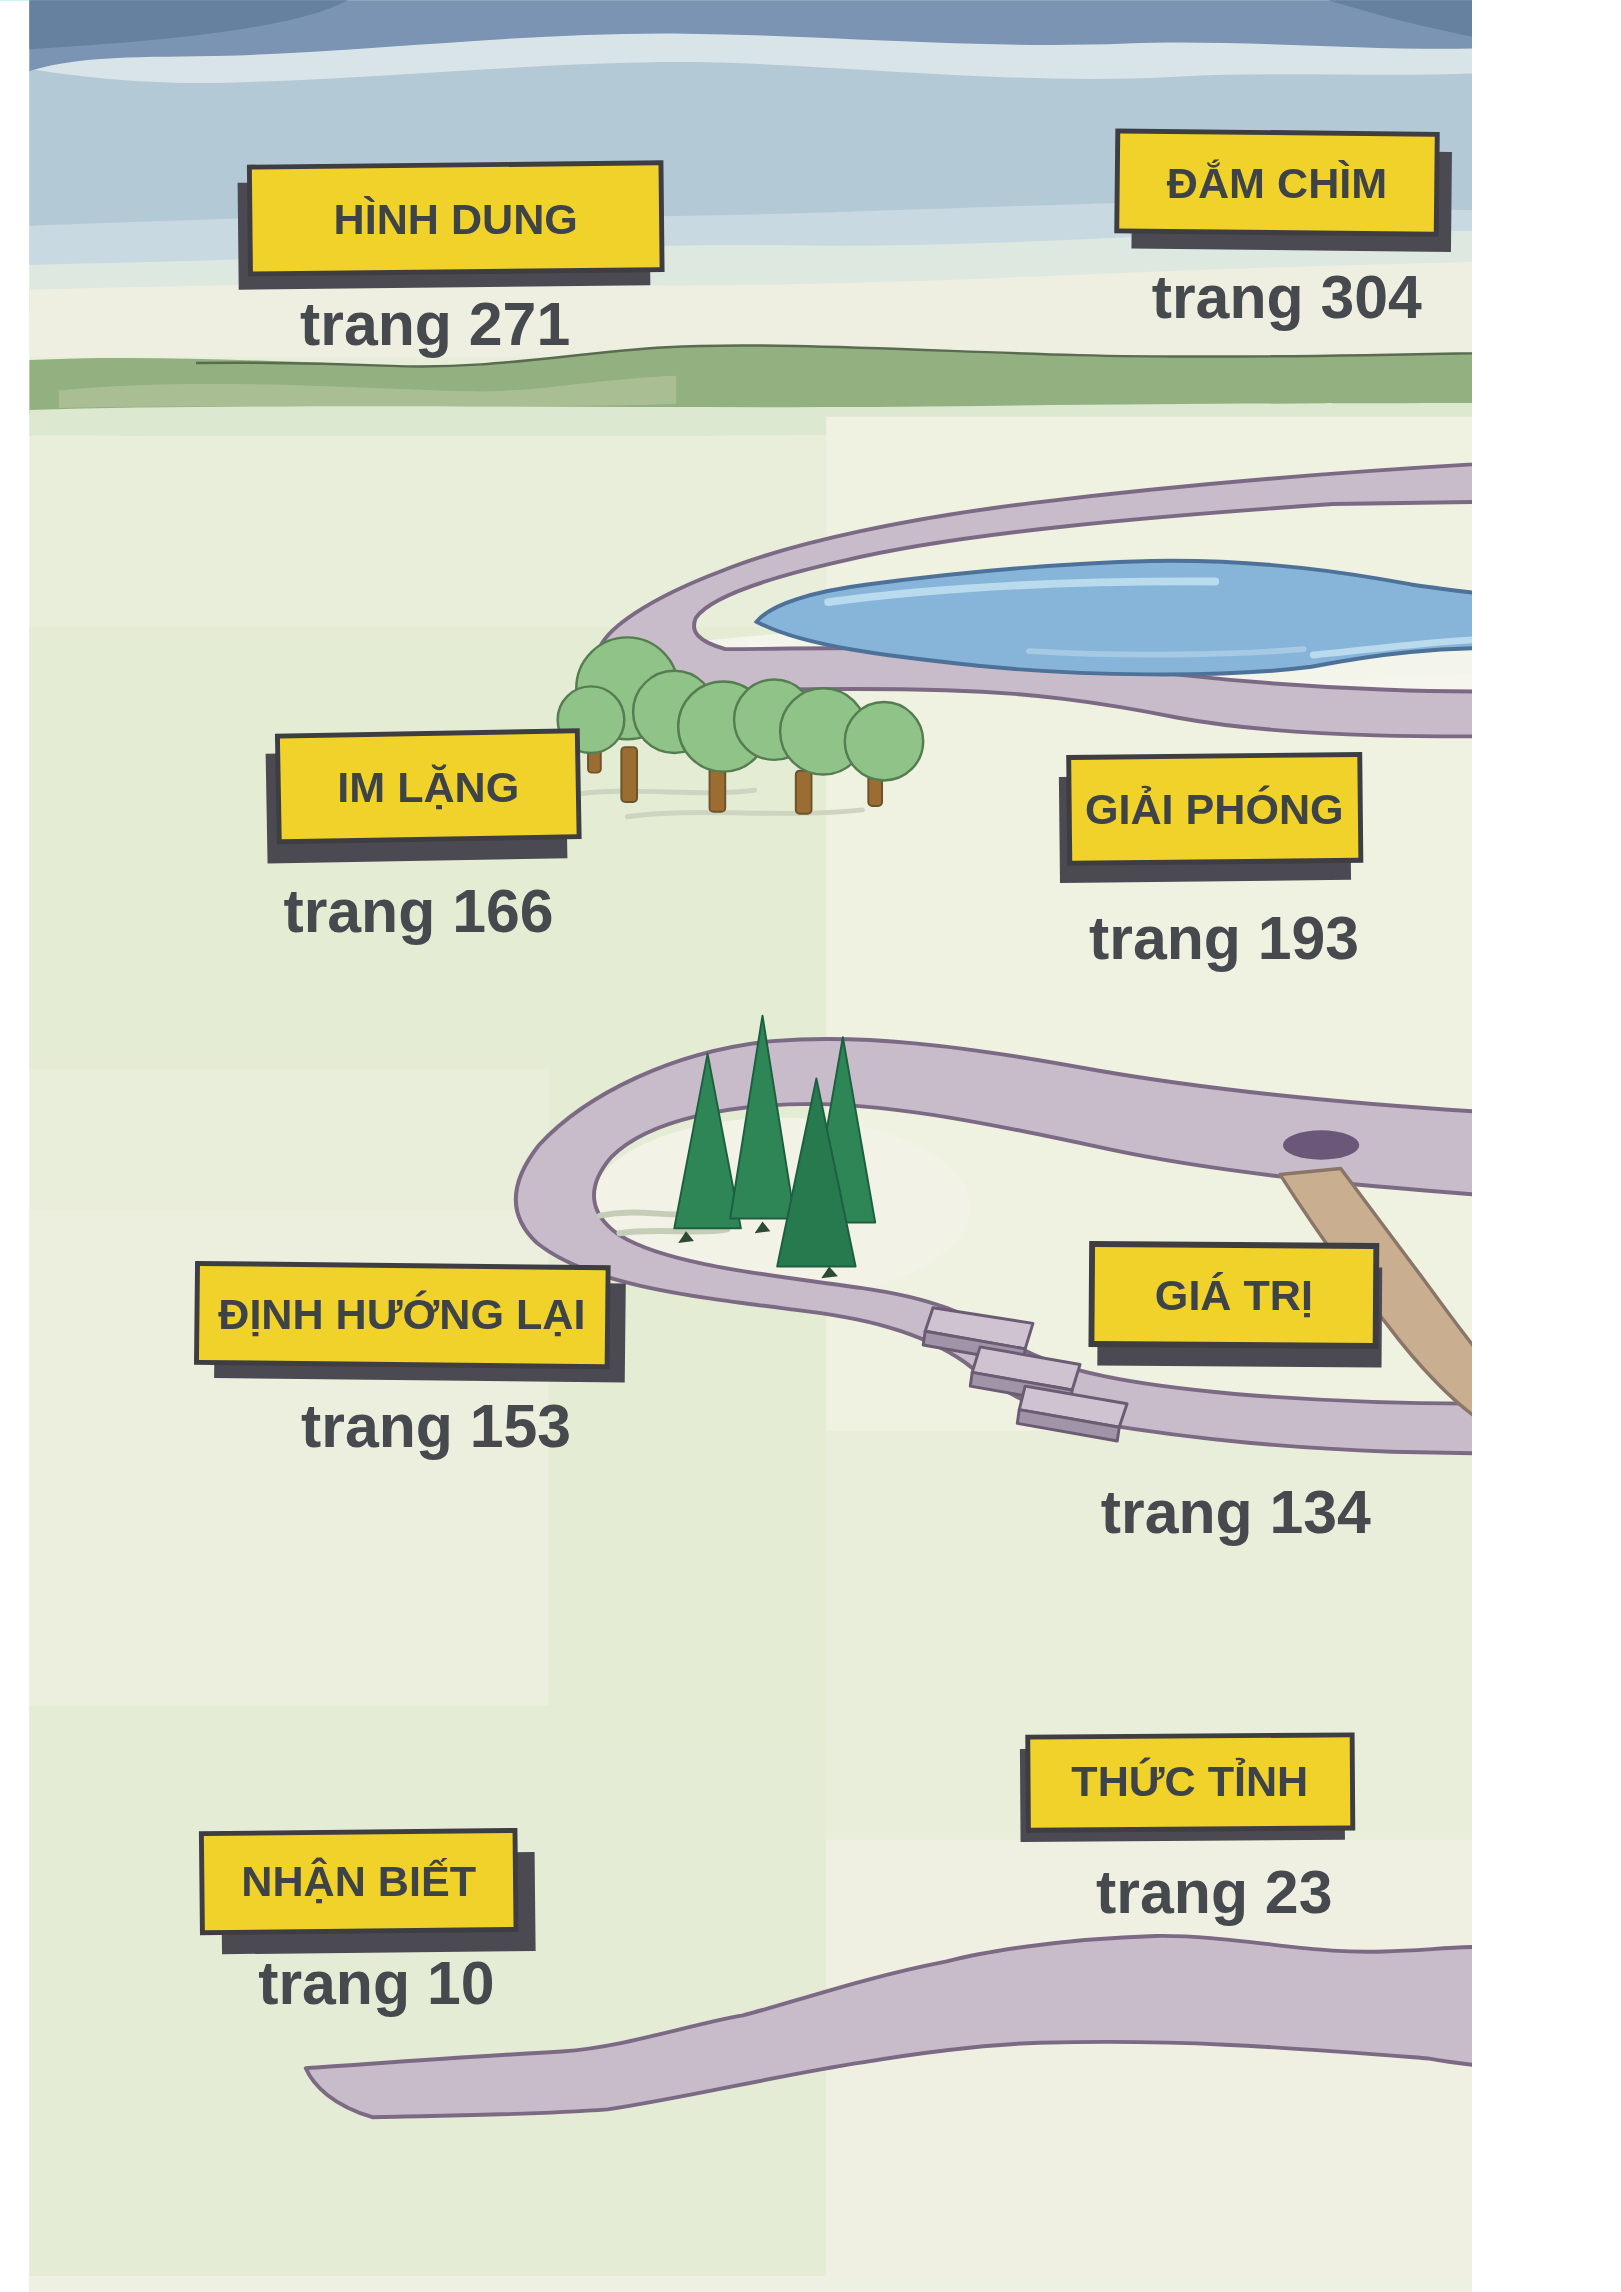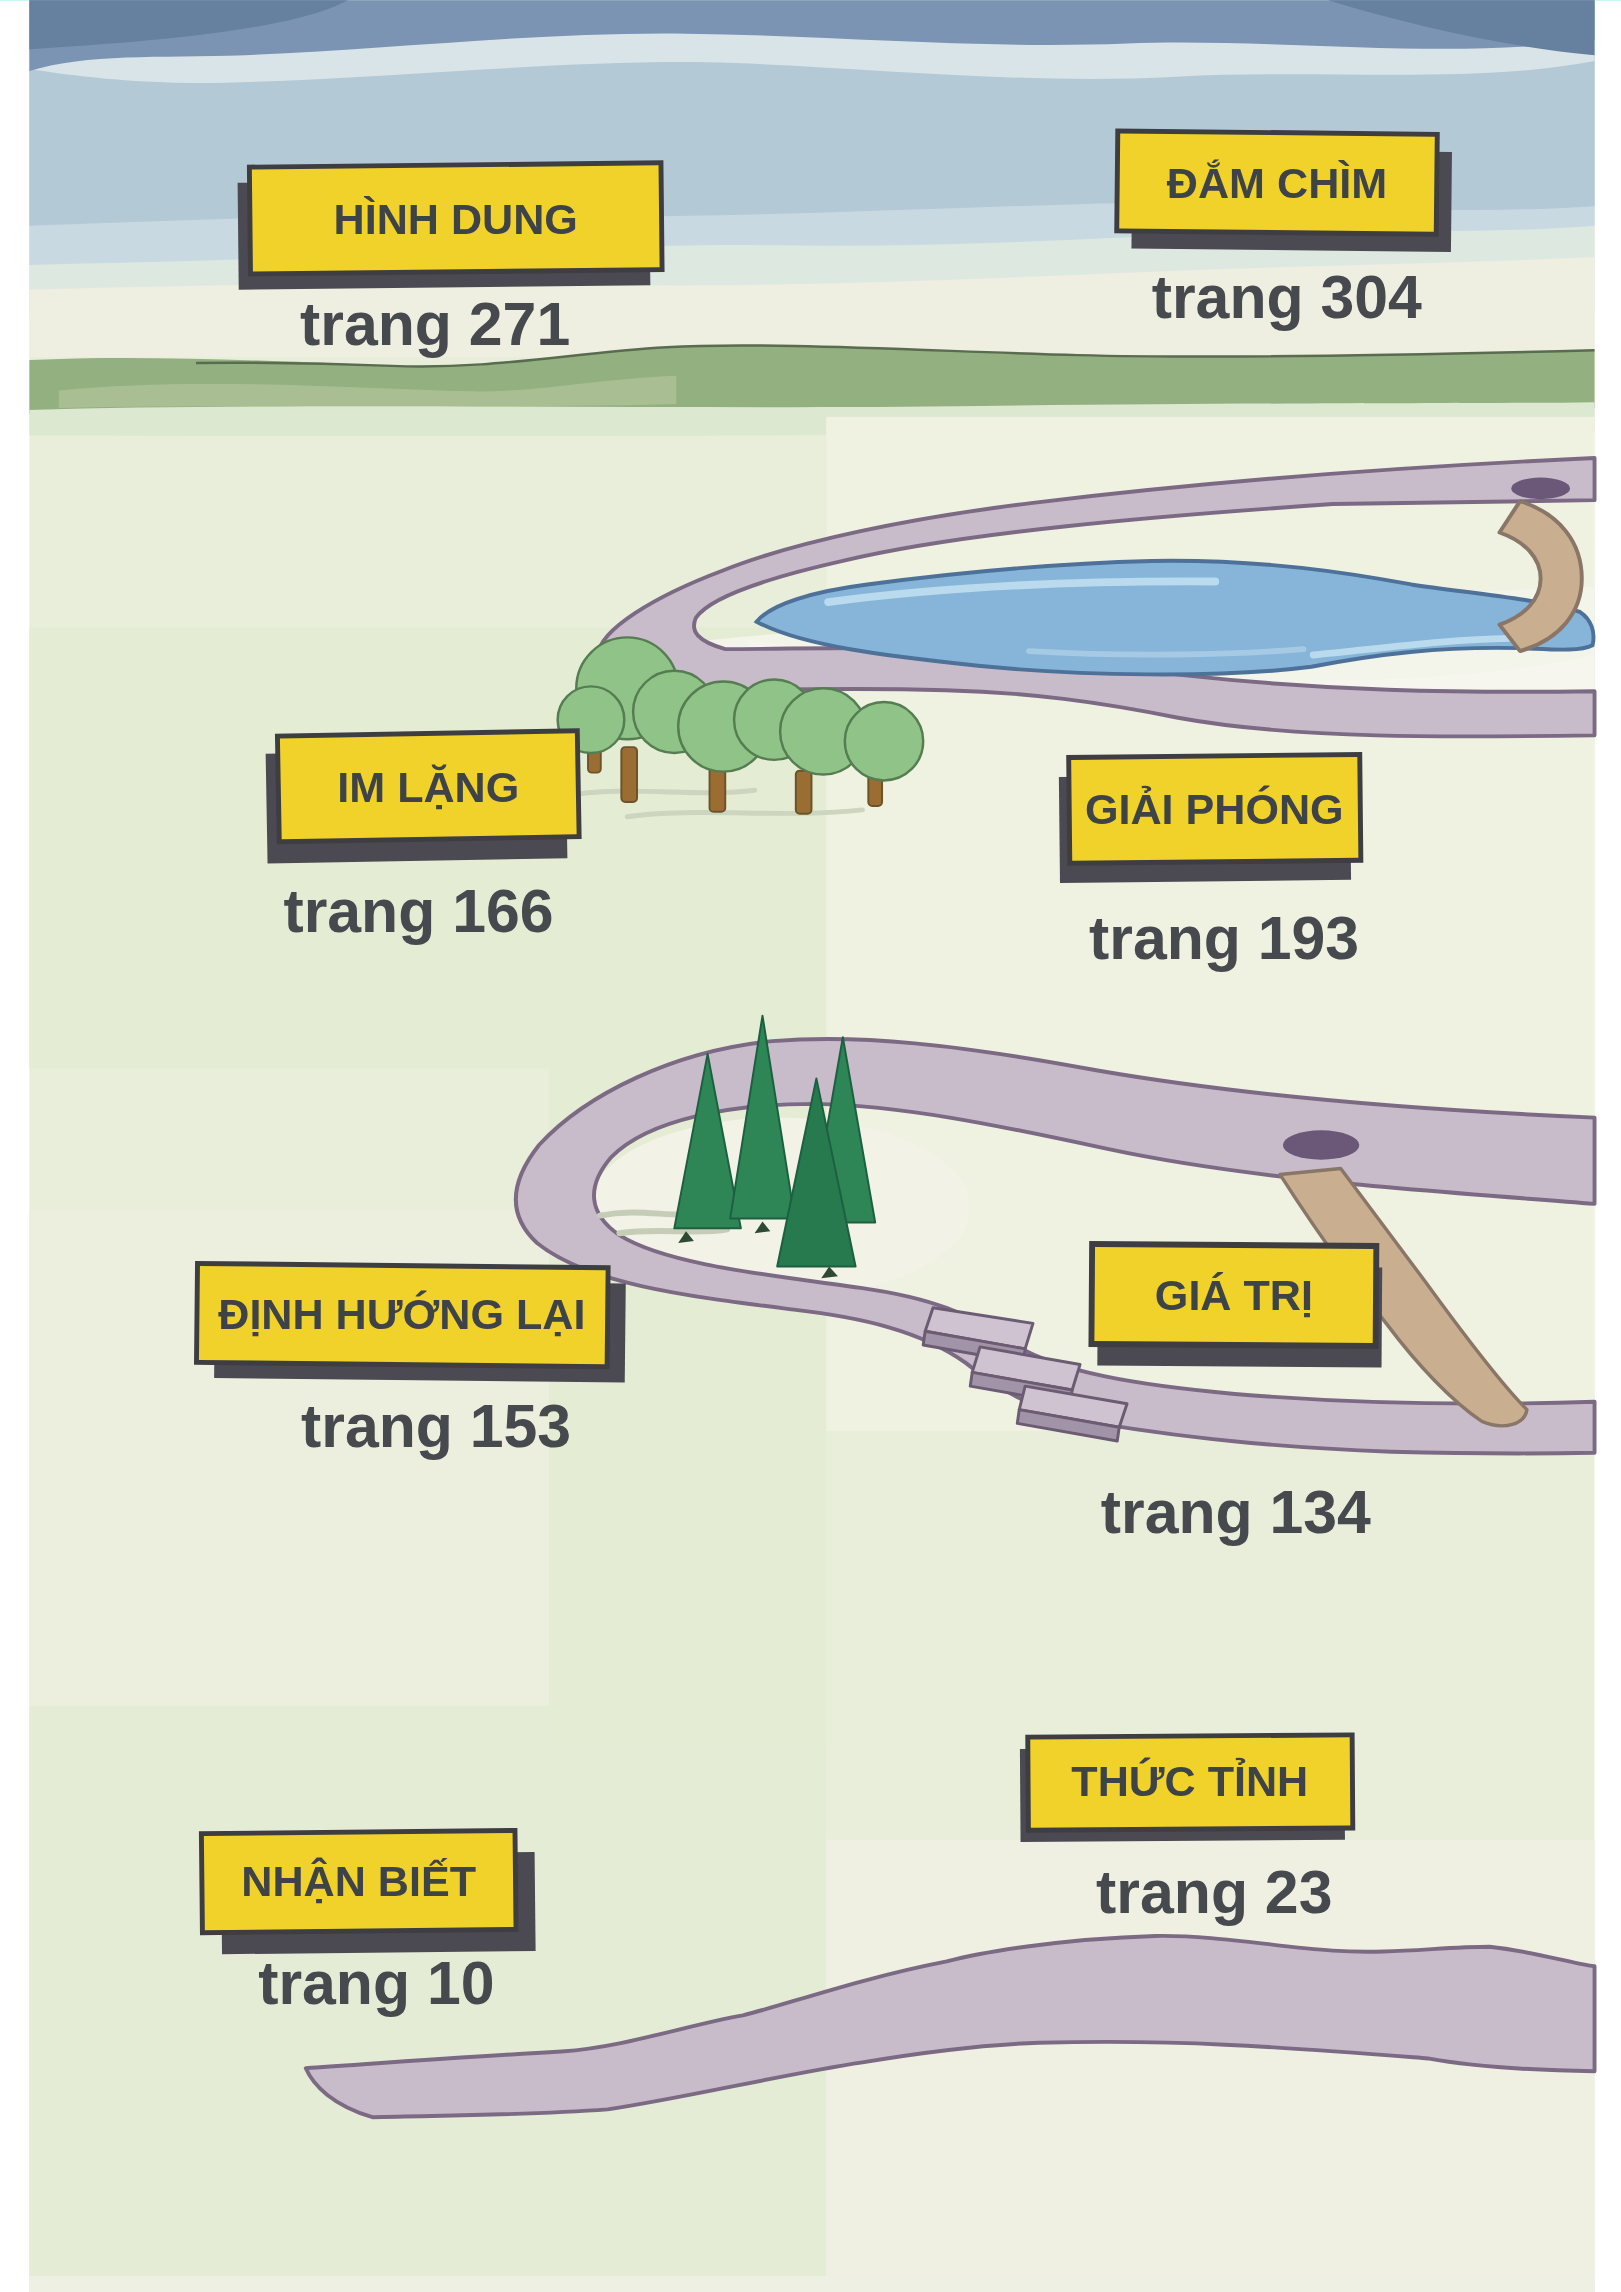--- a/index.html
+++ b/index.html
@@ -1,16 +1,16 @@
 <!DOCTYPE html>
 <html><head>
 <meta charset="utf-8">
 <style>
   html,body{margin:0;padding:0;background:#ffffff;}
-  #page{width:1621px;height:2293px;position:relative;background:#5eead4;overflow:hidden;}
+  #page{width:1472px;height:2293px;position:relative;background:#5eead4;overflow:hidden;}
   svg{display:block;}
   text{font-family:"Liberation Sans", sans-serif;font-weight:bold;}
 </style>
 </head>
 <body>
 <div id="page">
 <svg width="1621" height="2293" viewBox="0 0 1654 2339">
 
   <rect x="0" y="0" width="1654" height="2339" fill="#ffffff"></rect>
 

